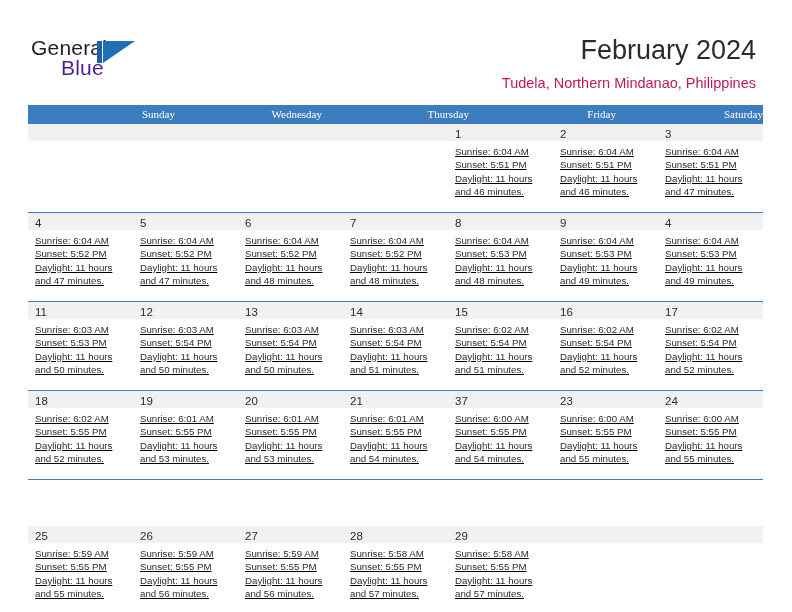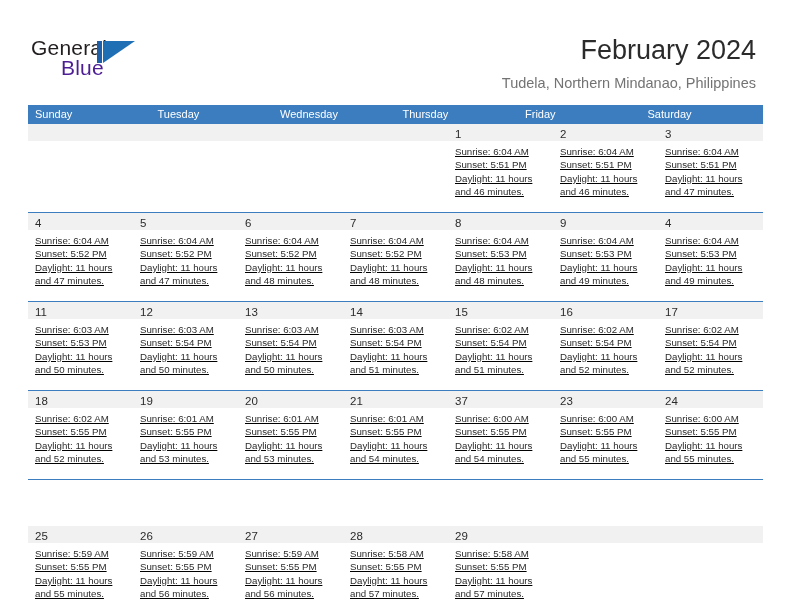--- a/index.html
+++ b/index.html
@@ -89,21 +89,21 @@
   .month-title {
     font-size: 27px;
     color: #2b2b2b;
     line-height: 32px;
     white-space: nowrap;
     font-family: "Liberation Sans", sans-serif;
   }
   .location-title {
     margin-top: 8px;
     font-size: 14.5px;
-    color: #737373;
+    color: #be185d;
     line-height: 18px;
     white-space: nowrap;
     font-family: "Liberation Sans", sans-serif;
   }
 
   
   .calendar {
     position: absolute;
     left: 28px;
     top: 105px;
@@ -116,21 +116,22 @@
     background: #3b7dbf;
   }
   .weekday-cell {
     flex: 1 1 0;
     color: #ffffff;
     font-size: 11px;
     line-height: 19px;
     padding-left: 7px;
     box-sizing: border-box;
     white-space: nowrap;
-    font-family: Liberation Sans, sans-serif;
+    font-family: Liberation Serif, serif;
+    text-align: right;
   }
 
   .week-row {
     display: flex;
     width: 735px;
     height: 89px;
     border-bottom: 1.4px solid #3b7dbf;
     box-sizing: border-box;
   }
   .week-row:last-child {
@@ -192,21 +193,20 @@
     <div class="title-block">
       <div class="month-title">February 2024</div>
       <div class="location-title">Tudela, Northern Mindanao, Philippines</div>
     </div>
 
   </div>
 
   <div class="calendar">
     <div class="weekday-row" id="weekday-row">
         <div class="weekday-cell">Sunday</div>
-        <div class="weekday-cell">Tuesday</div>
         <div class="weekday-cell">Wednesday</div>
         <div class="weekday-cell">Thursday</div>
         <div class="weekday-cell">Friday</div>
         <div class="weekday-cell">Saturday</div>
       </div>
     <div id="weeks-container">
         <div class="week-row">
           <div class="day-cell empty">
             <div class="daynum-band"><span class="daynum"></span></div>
             <div class="day-body"></div>

